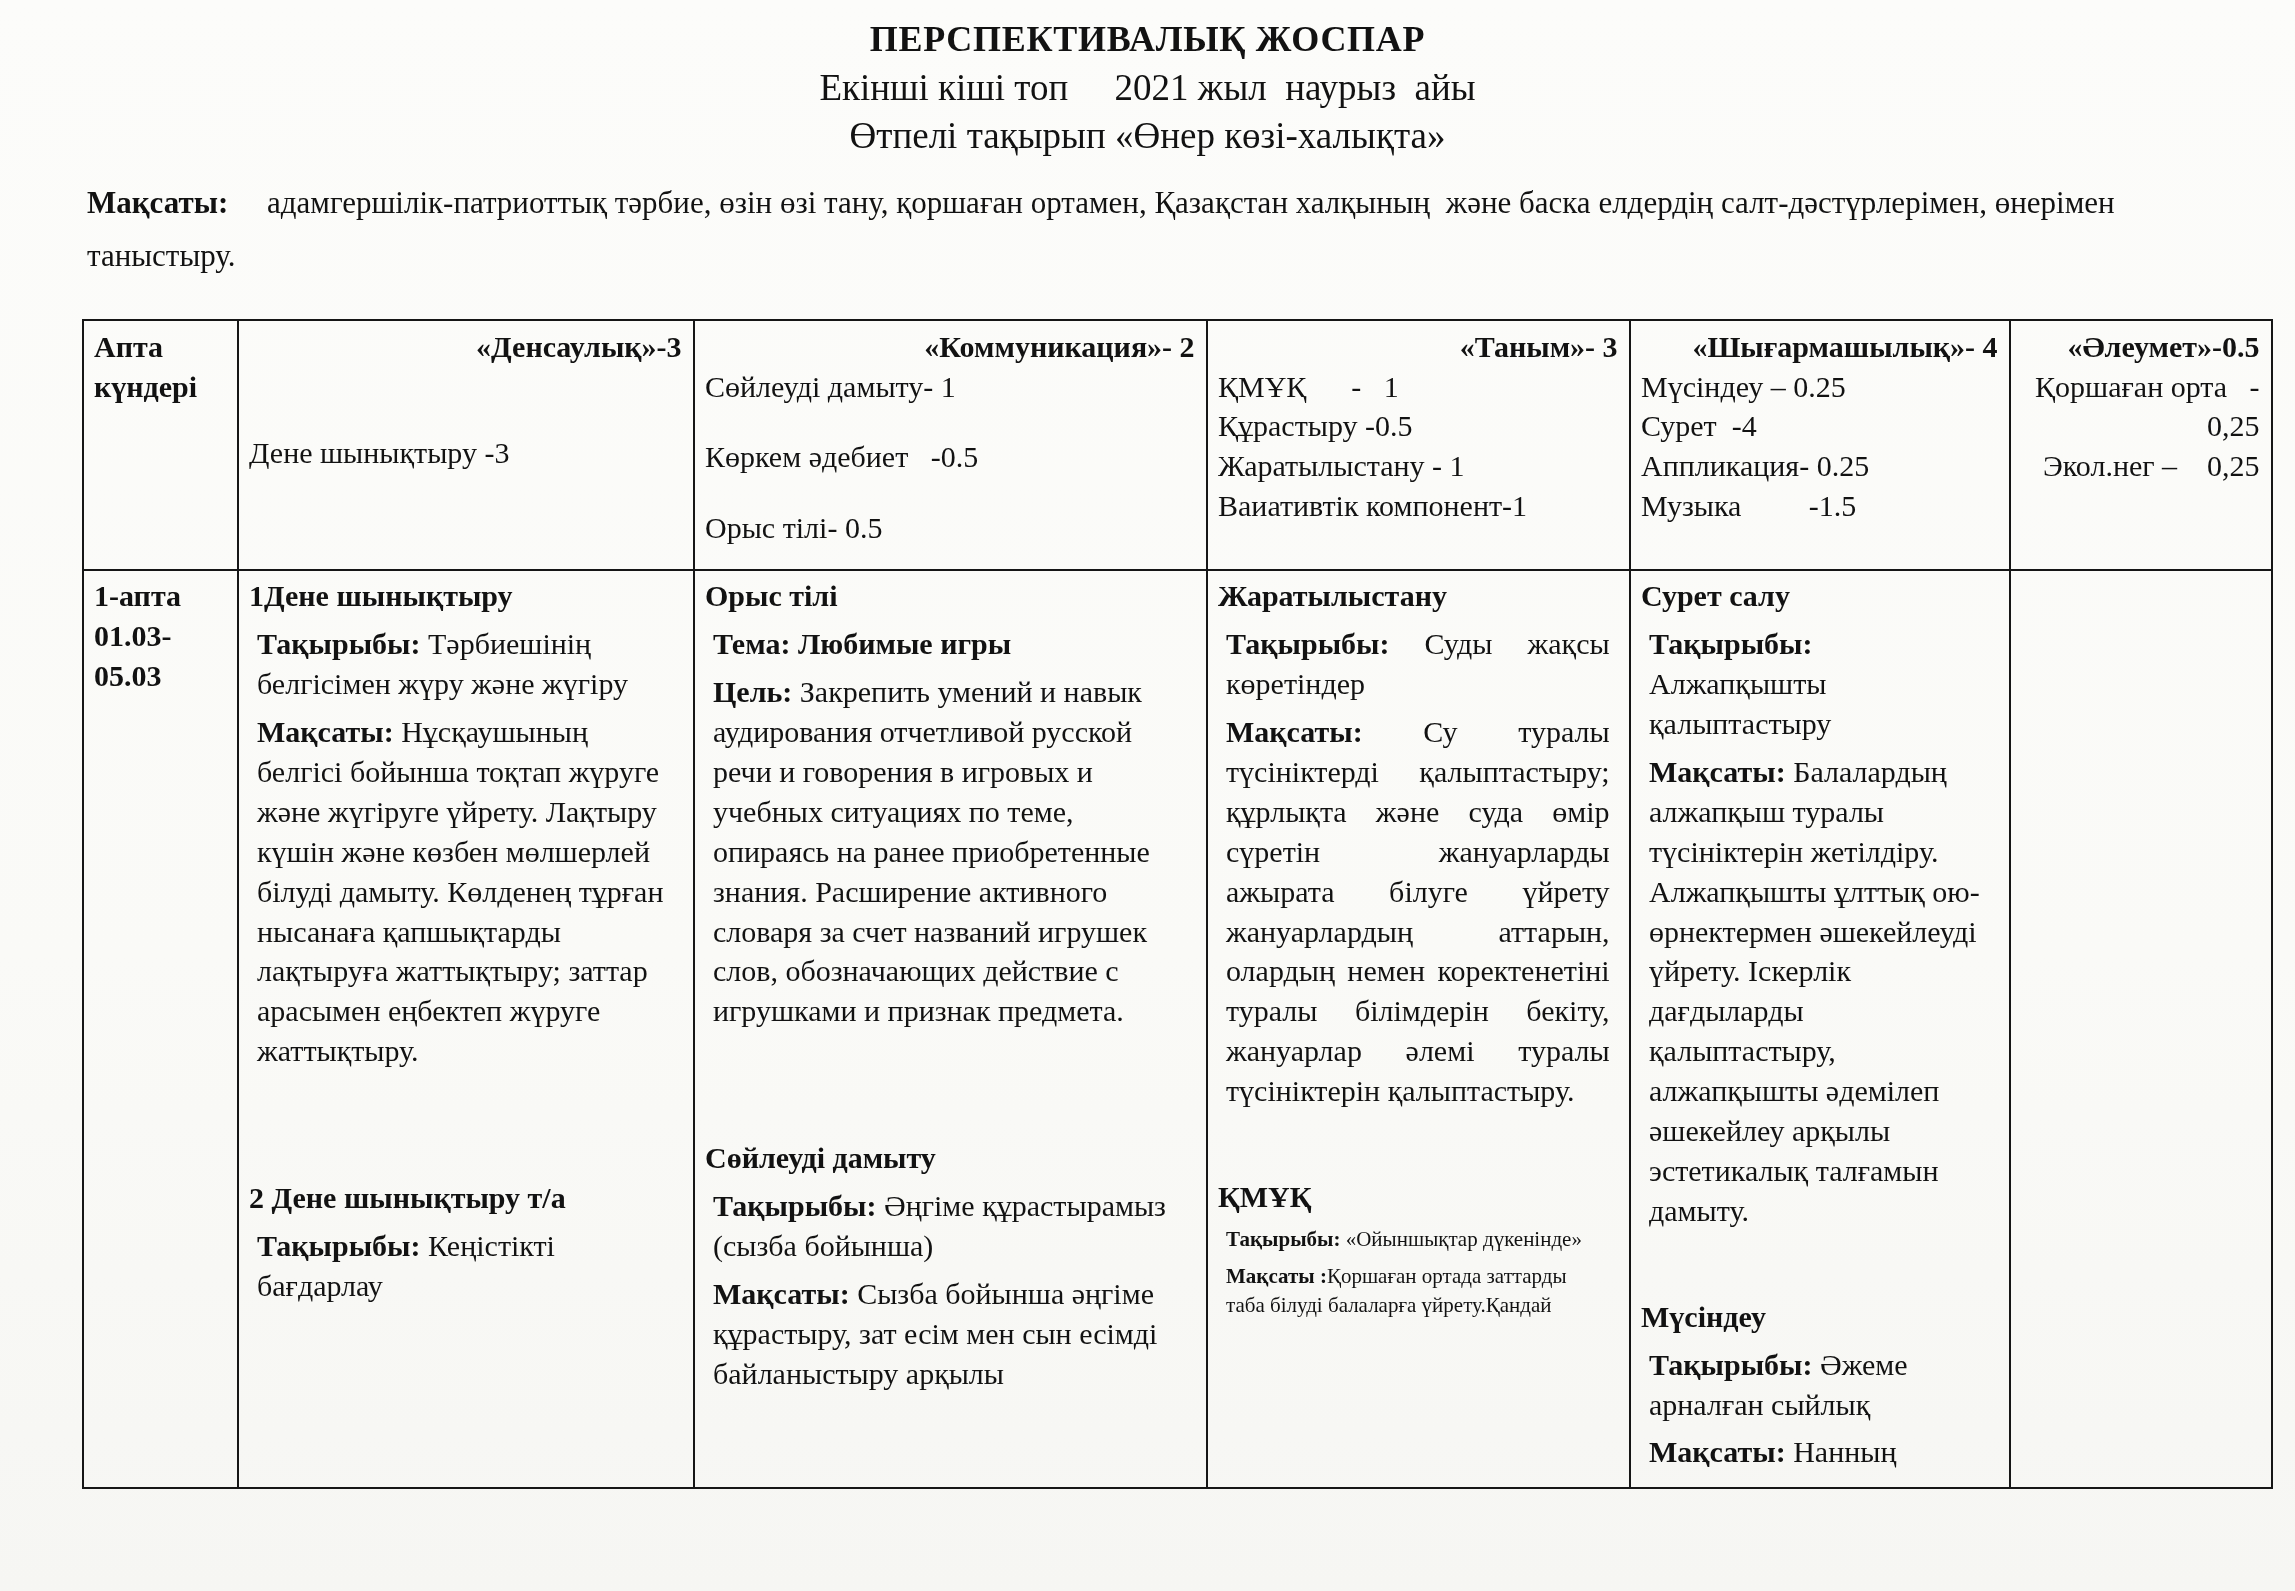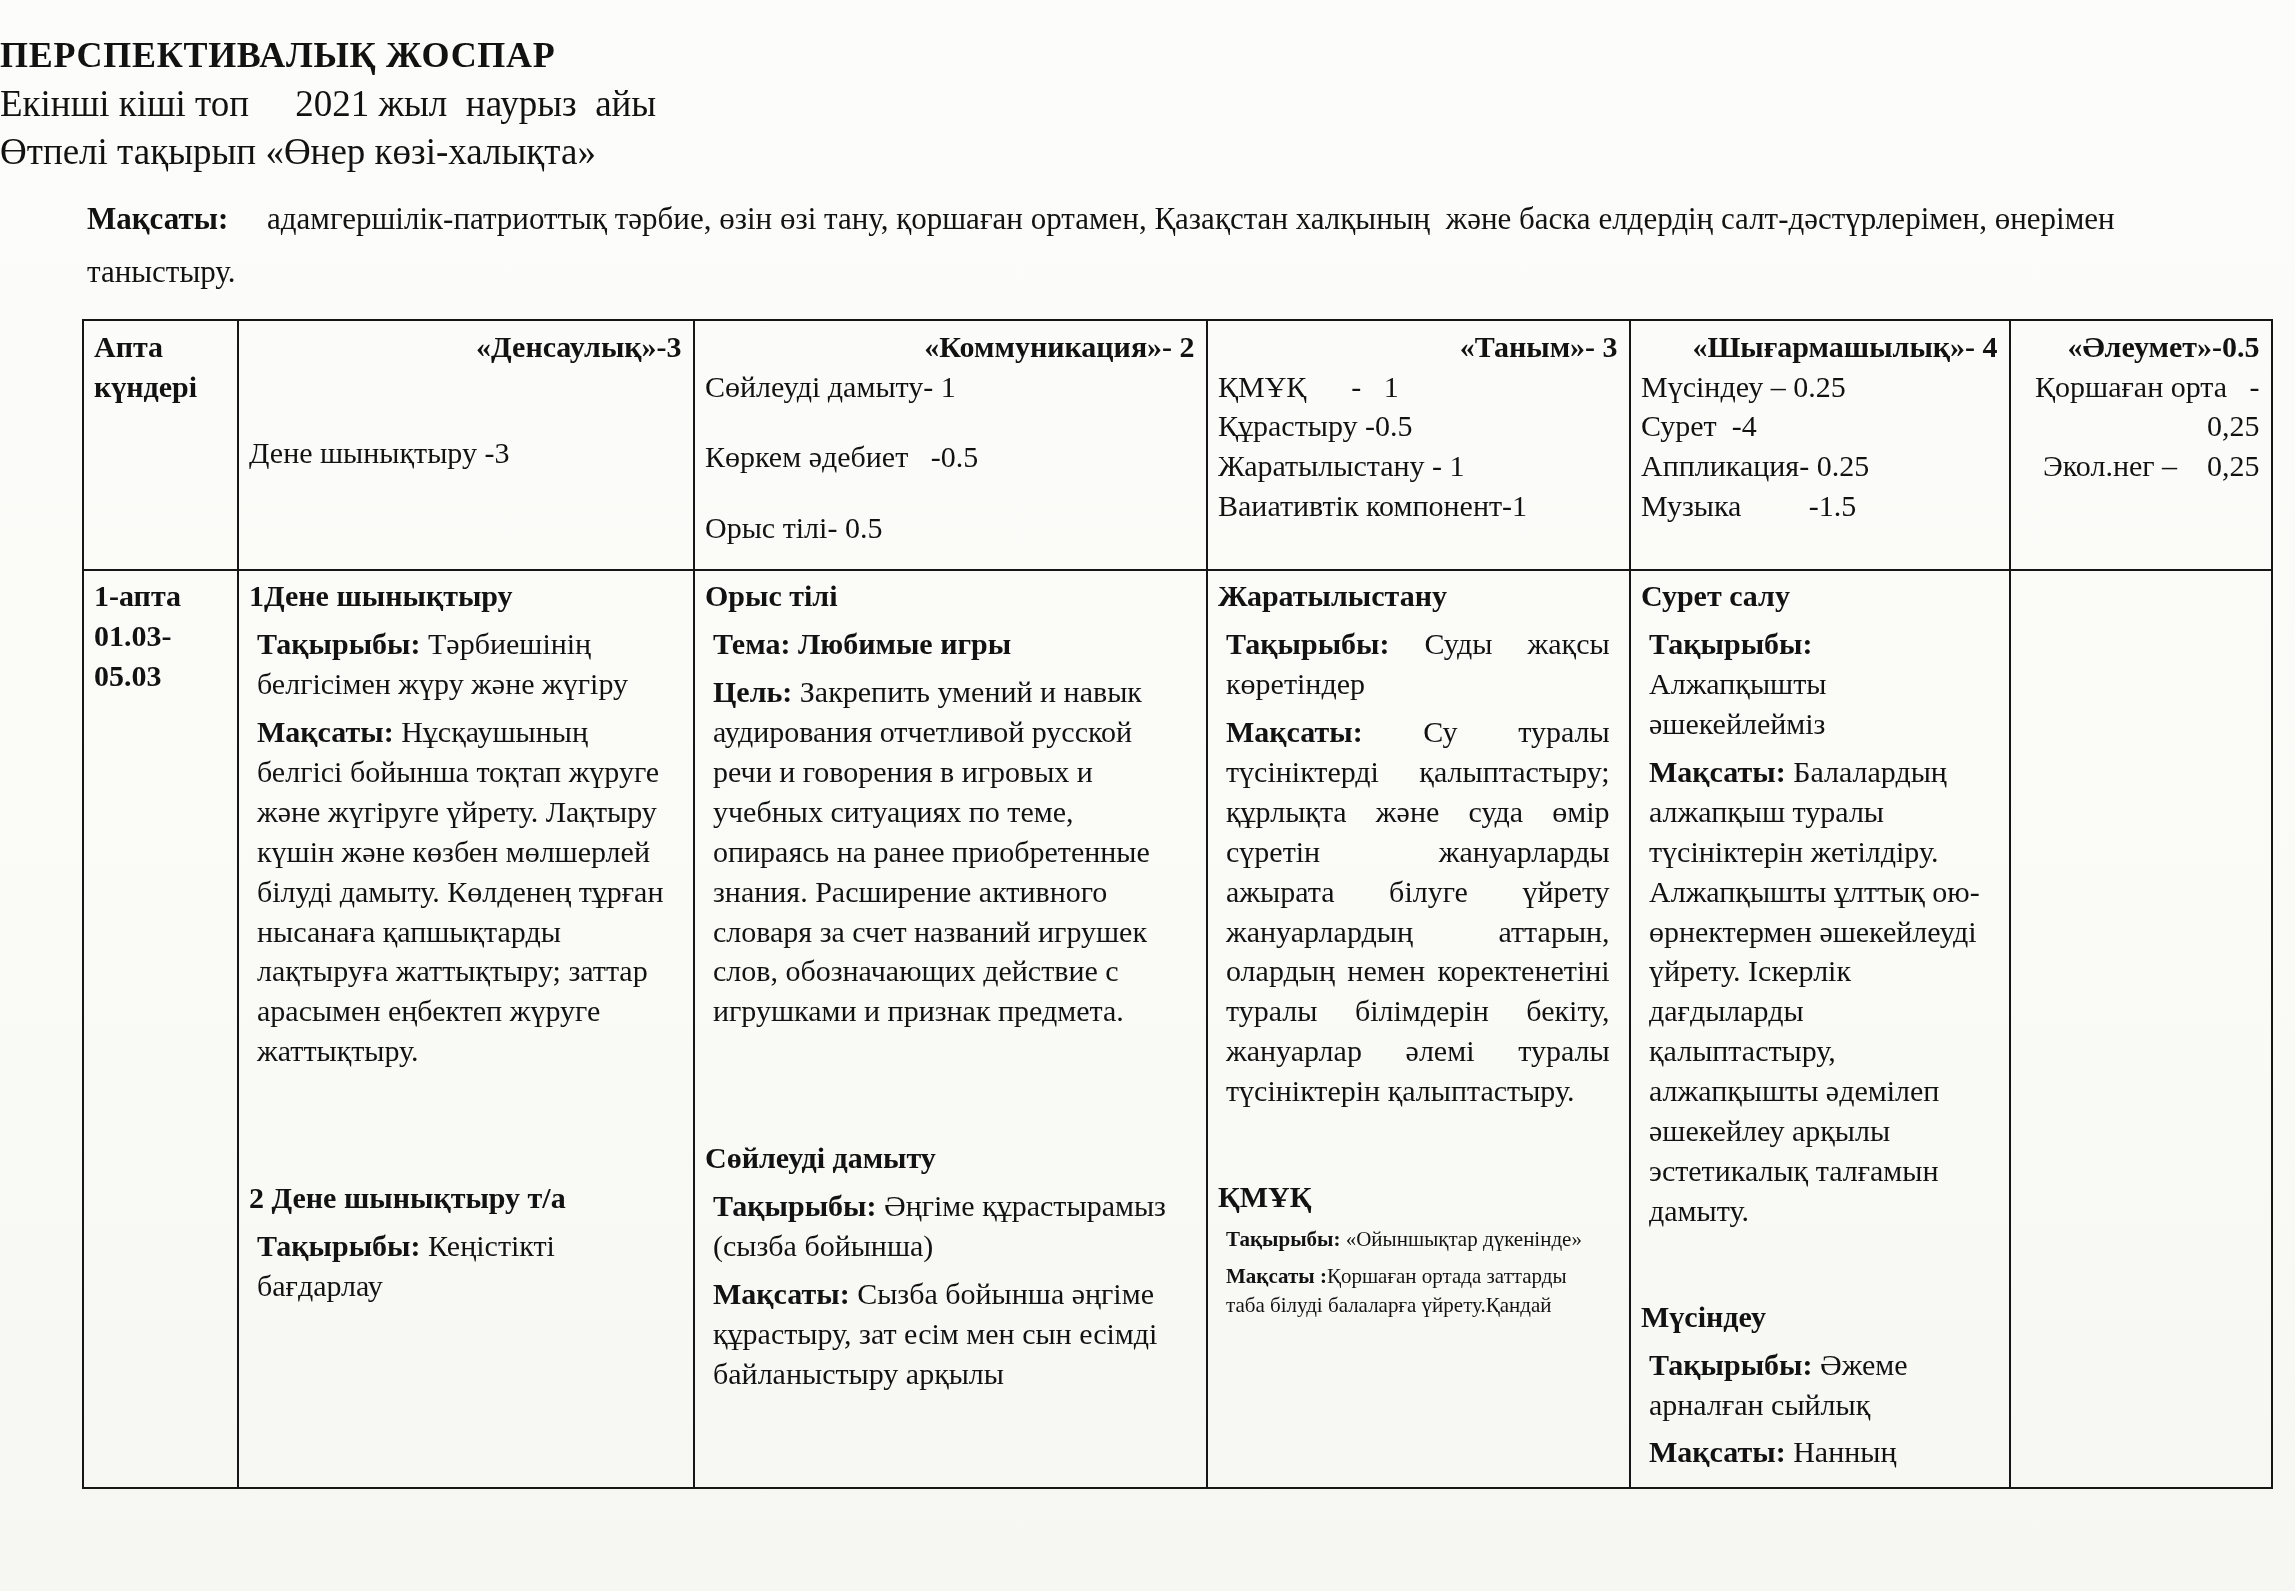--- a/index.html
+++ b/index.html
@@ -9,21 +9,21 @@
   }
   .page {
     position: relative;
     width: 2295px;
     height: 1591px;
     background: linear-gradient(180deg, #fcfcfa 0%, #fafaf7 60%, #f6f6f3 100%);
     font-family: "Liberation Serif", "DejaVu Serif", serif;
     color: #121212;
     overflow: hidden;
   }
-  .doc-head { padding-top: 34px; text-align: left; }
+  .doc-head { padding-top: 18px; text-align: center; }
   .doc-title {
     font-size: 36px;
     font-weight: bold;
     letter-spacing: 0.7px;
   }
   .doc-sub, .doc-theme {
     font-size: 37px;
     margin-top: 5.7px;
     white-space: pre-wrap;
   }
@@ -161,21 +161,21 @@
           <div class="b">Жаратылыстану</div>
           <p class="para just"><span class="b">Тақырыбы:</span><span> Суды жақсы көретіндер</span></p>
           <p class="para just"><span class="b">Мақсаты:</span><span> Су туралы түсініктерді қалыптастыру; құрлықта және суда өмір сүретін жануарларды ажырата білуге үйрету жануарлардың аттарын, олардың немен коректенетіні туралы білімдерін бекіту, жануарлар әлемі туралы түсініктерін қалыптастыру.</span></p>
           <div class="b gap-m">ҚМҰҚ</div>
           <p class="para sans"><span class="b">Тақырыбы:</span><span> «Ойыншықтар дүкенінде»</span></p>
           <p class="para sans"><span class="b">Мақсаты :</span><span>Қоршаған ортада заттарды таба білуді балаларға үйрету.Қандай</span></p>
         </td>
 
         <td>
           <div class="b">Сурет салу</div>
-          <p class="para"><span class="b">Тақырыбы:</span><br><span>Алжапқышты әшекейлейміз</span></p>
+          <p class="para"><span class="b">Тақырыбы:</span><br><span>Алжапқышты қалыптастыру</span></p>
           <p class="para"><span class="b">Мақсаты:</span><span> Балалардың алжапқыш туралы түсініктерін жетілдіру. Алжапқышты ұлттық ою-өрнектермен әшекейлеуді үйрету. Іскерлік дағдыларды қалыптастыру, алжапқышты әдемілеп әшекейлеу арқылы эстетикалық талғамын дамыту.</span></p>
           <div class="b gap-m">Мүсіндеу</div>
           <p class="para gap-s"><span class="b">Тақырыбы:</span><span>  Әжеме арналған сыйлық</span></p>
           <p class="para"><span class="b">Мақсаты:</span><span> Нанның</span></p>
         </td>
 
         <td></td>
       </tr>
     </tbody>
   </table>

